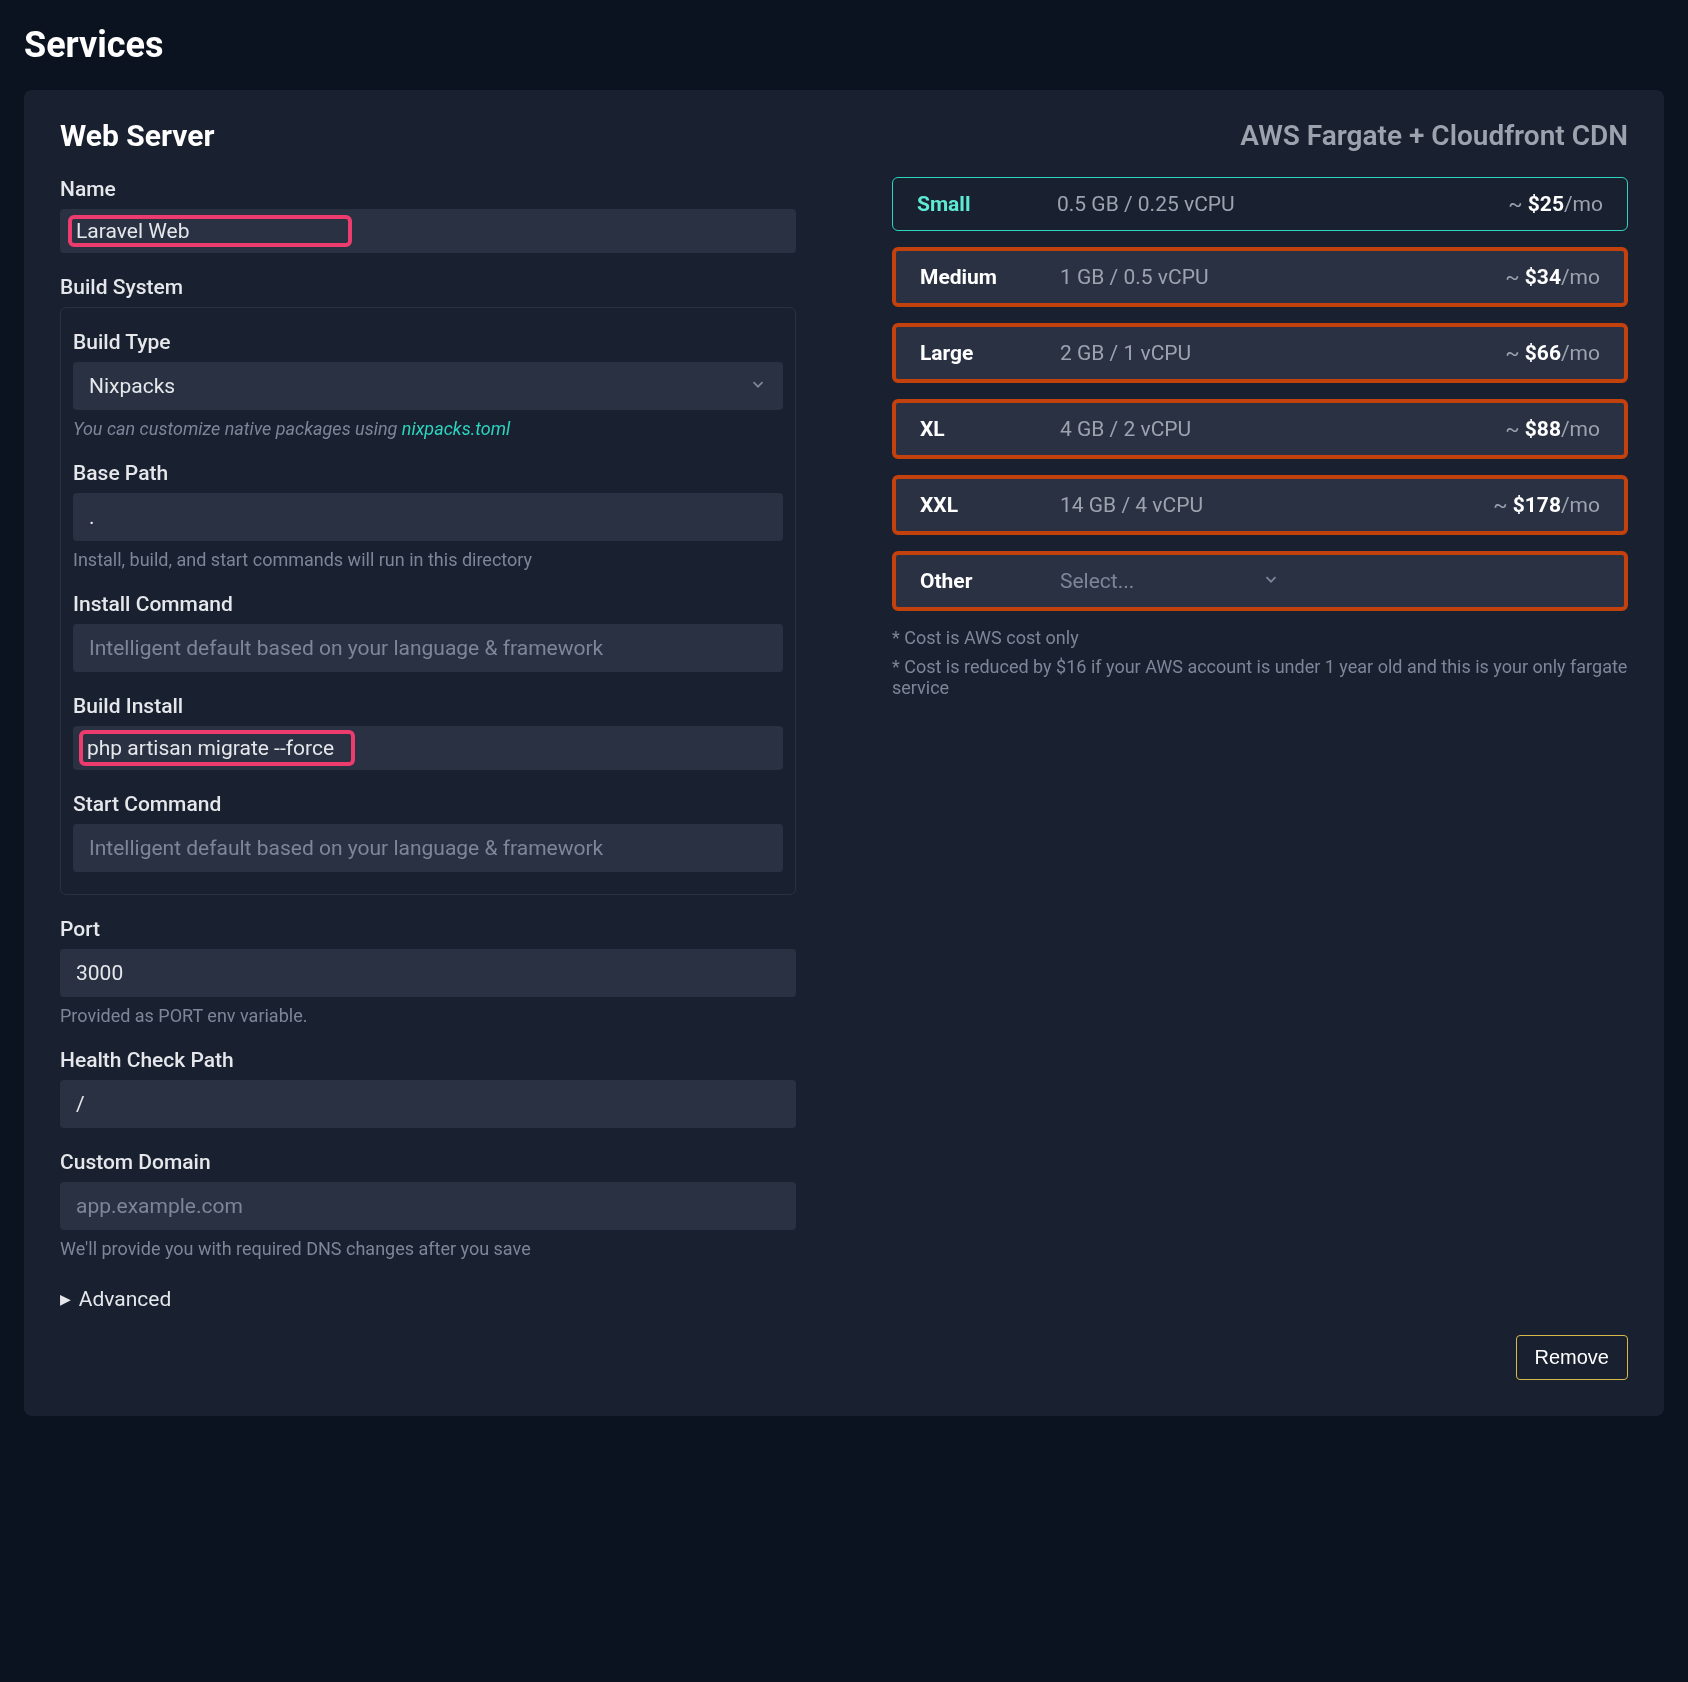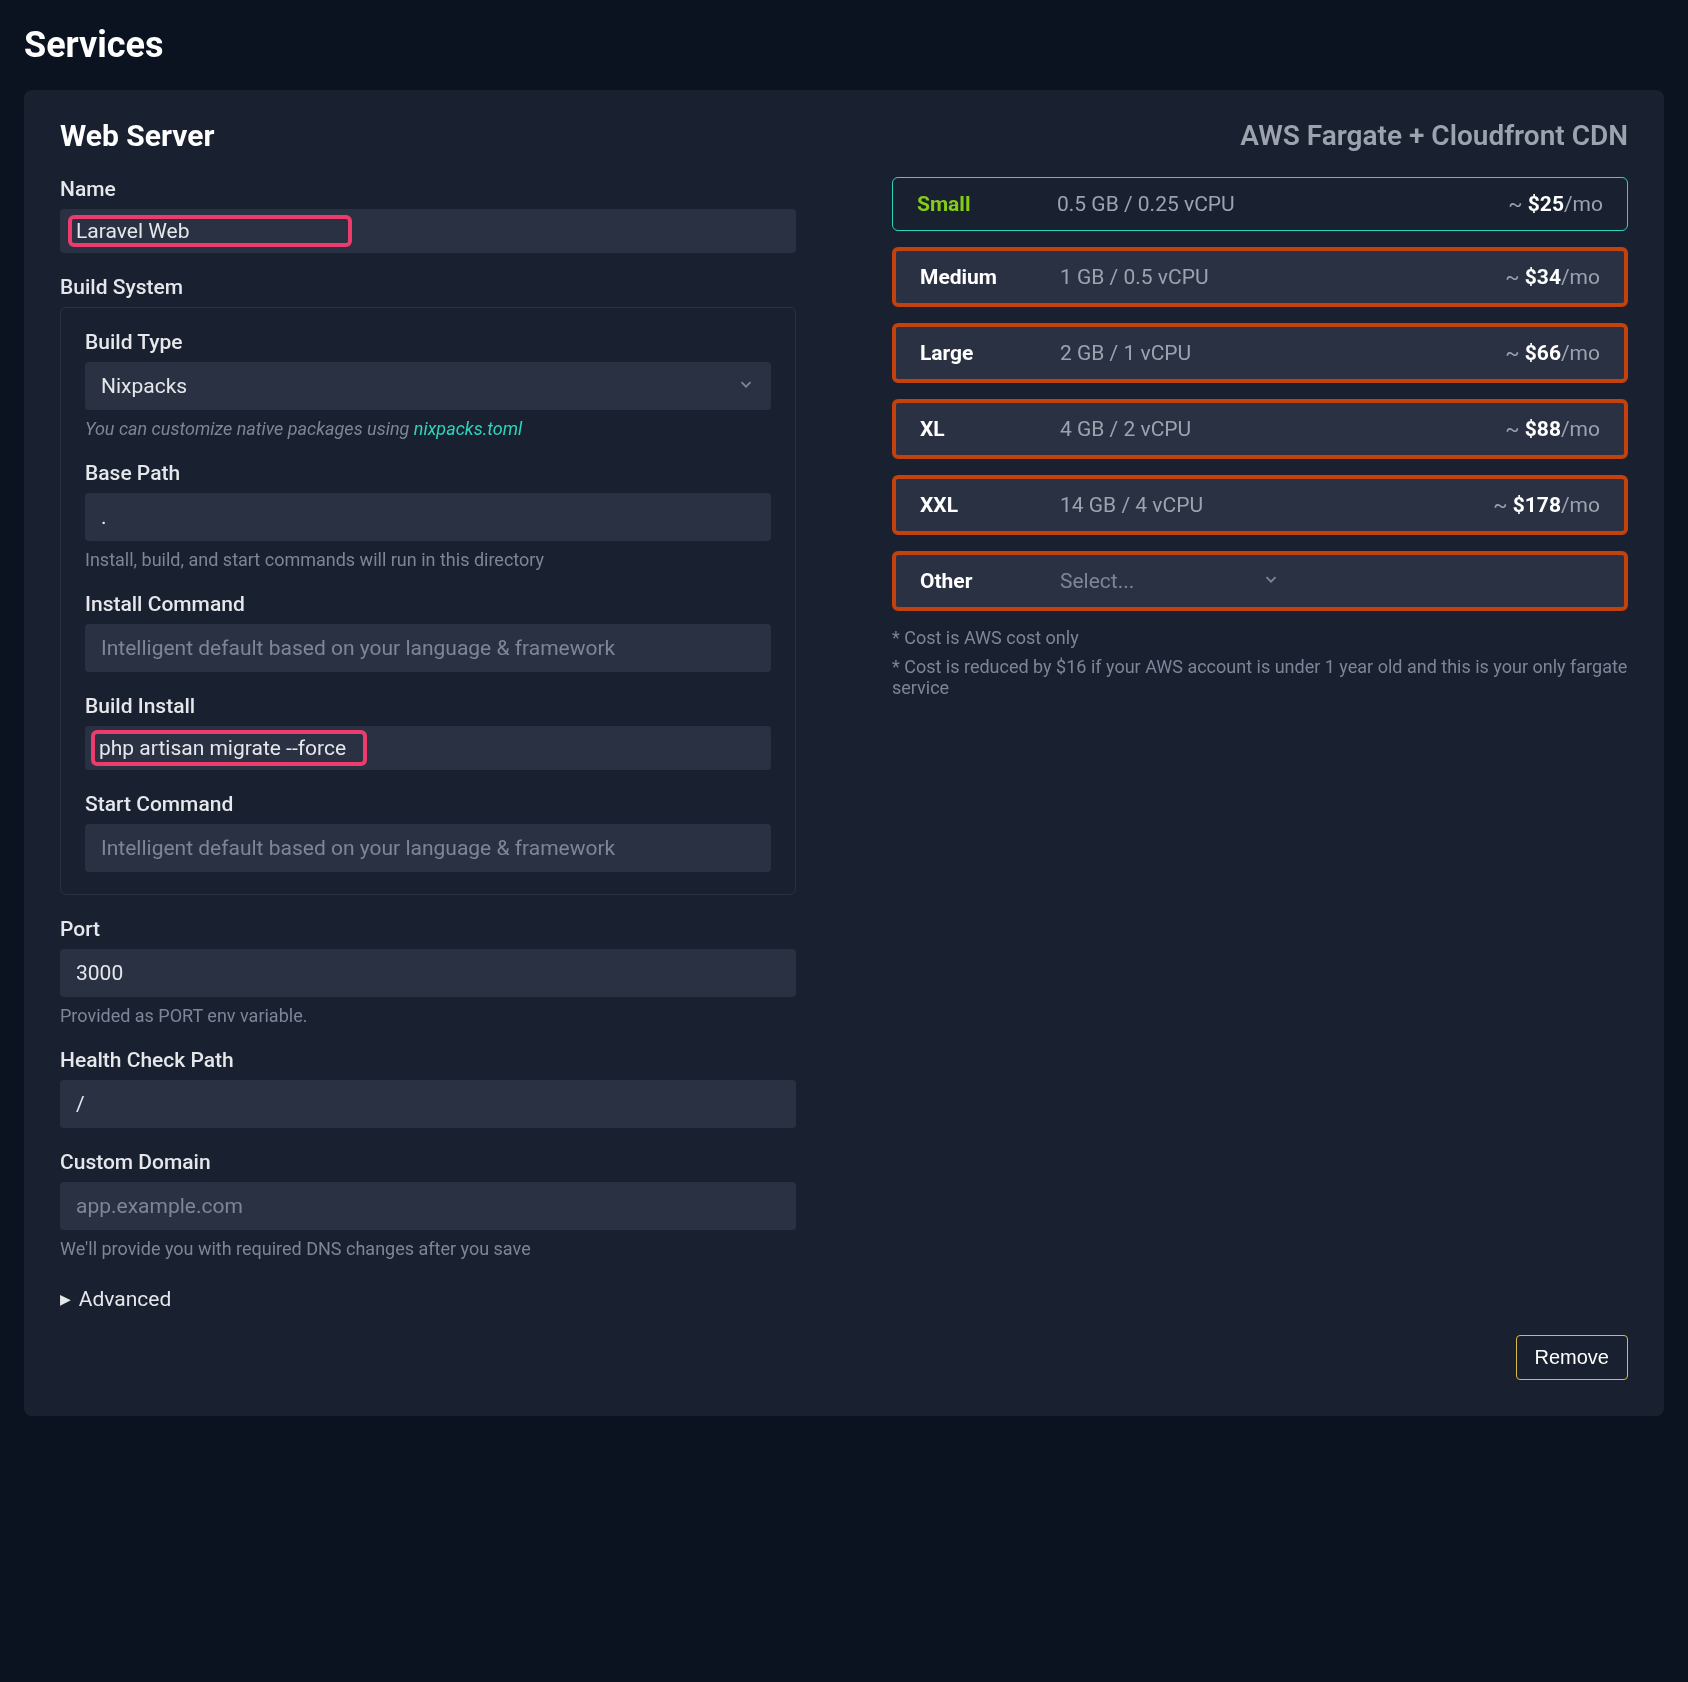--- a/index.html
+++ b/index.html
@@ -79,21 +79,21 @@
     color: #7d8699;
     margin-top: 8px;
     font-style: italic;
   }
   .hint.no-italic { font-style: normal; }
   .hint a { color: #2dd4bf; text-decoration: none; font-style: italic; }
   .field { margin-bottom: 22px; }
   .build-box {
     border: 1px solid #2a3142;
     border-radius: 6px;
-    padding: 22px 24px;
+    padding: 22px 12px;
     margin-bottom: 22px;
   }
   .highlight-pink {
     outline: 4px solid #ec3b6d;
     outline-offset: -2px;
     border-radius: 4px;
   }
   .highlight-wrap {
     display: inline-block;
   }
@@ -116,21 +116,21 @@
     border: 4px solid #c2410c;
     border-radius: 6px;
     padding: 14px 24px;
     margin-bottom: 16px;
     cursor: pointer;
   }
   .plan-row.selected {
     background: transparent;
     border: 1px solid #2dd4bf;
   }
-  .plan-row.selected .plan-name { color: #84cc16; }
+  .plan-row.selected .plan-name { color: #5eead4; }
   .plan-name {
     width: 140px;
     font-weight: 700;
     color: #ffffff;
     font-size: 21px;
   }
   .plan-spec {
     flex: 1;
     color: #9ca3af;
     font-size: 21px;

